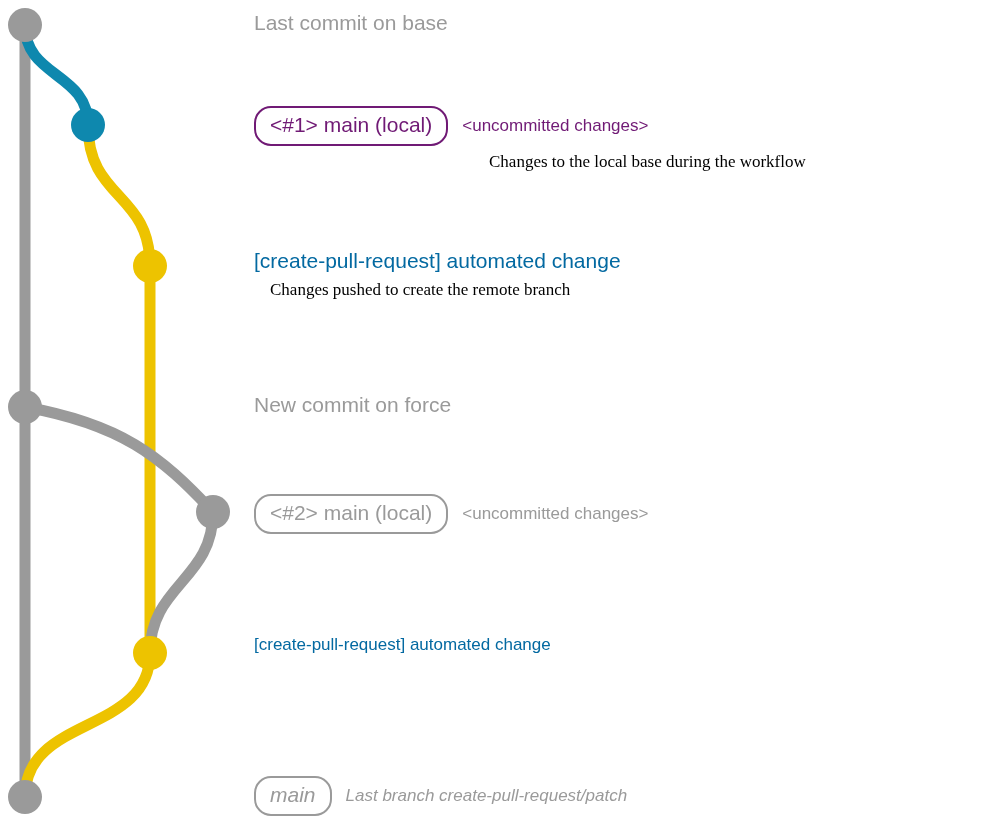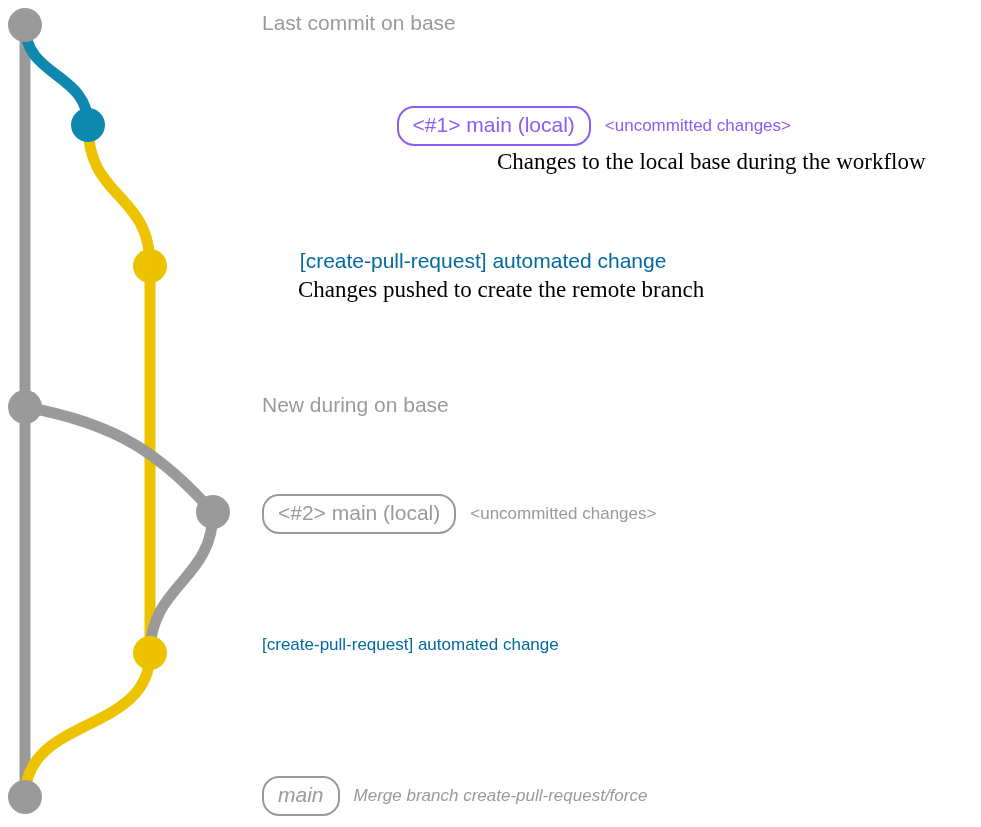--- a/index.html
+++ b/index.html
@@ -21,23 +21,23 @@
     position: absolute;
     left: 0;
     top: 0;
     width: 981px;
     height: 827px;
     pointer-events: none;
   }
 
   .row {
     position: absolute;
-    left: 262px;
+    left: 254px;
     display: flex;
-    align-items: center;
+    align-items: flex-start;
     flex-direction: column;
   }
 
   .row-line {
     display: flex;
     align-items: center;
     gap: 14px;
     white-space: nowrap;
   }
 
@@ -62,43 +62,43 @@
 
   .headline {
     font-size: 21px;
     line-height: 26px;
     font-weight: 400;
     white-space: nowrap;
   }
 
   .note {
     font-family: "Liberation Serif", serif;
-    font-size: 23px;
+    font-size: 17px;
     line-height: 24px;
     color: #000000;
     white-space: nowrap;
     margin-top: 4px;
   }
 
-  .c-teal   { color: #8b5cf6; }
+  .c-teal   { color: #701a75; }
   .c-yellow { color: #0369a1; }
   .c-gray   { color: #9a9a9a; }
 
   
   #row-last-commit     { top: 10px; }
   #row-commit-1        { top: 106px; }
   #row-commit-2        { top: 248px; }
   #row-new-commit      { top: 392px; }
   #row-commit-3        { top: 494px; }
   #row-commit-4        { top: 632px; }
   #row-merge           { top: 776px; font-style: italic; }
 
   
   #note-1 { margin-left: 235px; }
-  #note-2 { margin-left: 36px; }
+  #note-2 { margin-left: 16px; }
   #note-3 { margin-left: 235px; }
   #note-4 { margin-left: 315px; }
 </style>
 </head>
 <body>
 
 <svg id="graph-svg" viewBox="0 0 981 827" xmlns="http://www.w3.org/2000/svg">
 
   <path d="M 25 25 L 25 407" fill="none" stroke="#9a9a9a" stroke-width="11" stroke-linecap="round"></path>
 
@@ -141,35 +141,35 @@
 
 <div class="row" id="row-commit-2">
   <div class="row-line">
     <span class="headline c-yellow">[create-pull-request] automated change</span>
   </div>
   <div class="note" id="note-2">Changes pushed to create the remote branch</div>
 </div>
 
 <div class="row" id="row-new-commit">
   <div class="row-line">
-    <span class="headline c-gray">New during on base</span>
+    <span class="headline c-gray">New commit on force</span>
   </div>
 </div>
 
 <div class="row" id="row-commit-3">
   <div class="row-line">
     <span class="pill c-gray">&lt;#2&gt; main (local)</span>
     <span class="subject c-gray">&lt;uncommitted changes&gt;</span>
   </div>
 </div>
 
 <div class="row" id="row-commit-4">
   <div class="row-line">
     <span class="subject c-yellow">[create-pull-request] automated change</span>
   </div>
 </div>
 
 <div class="row" id="row-merge">
   <div class="row-line">
     <span class="pill c-gray">main</span>
-    <span class="subject c-gray">Merge branch create-pull-request/force</span>
+    <span class="subject c-gray">Last branch create-pull-request/patch</span>
   </div>
 </div>
 
 </body></html>

